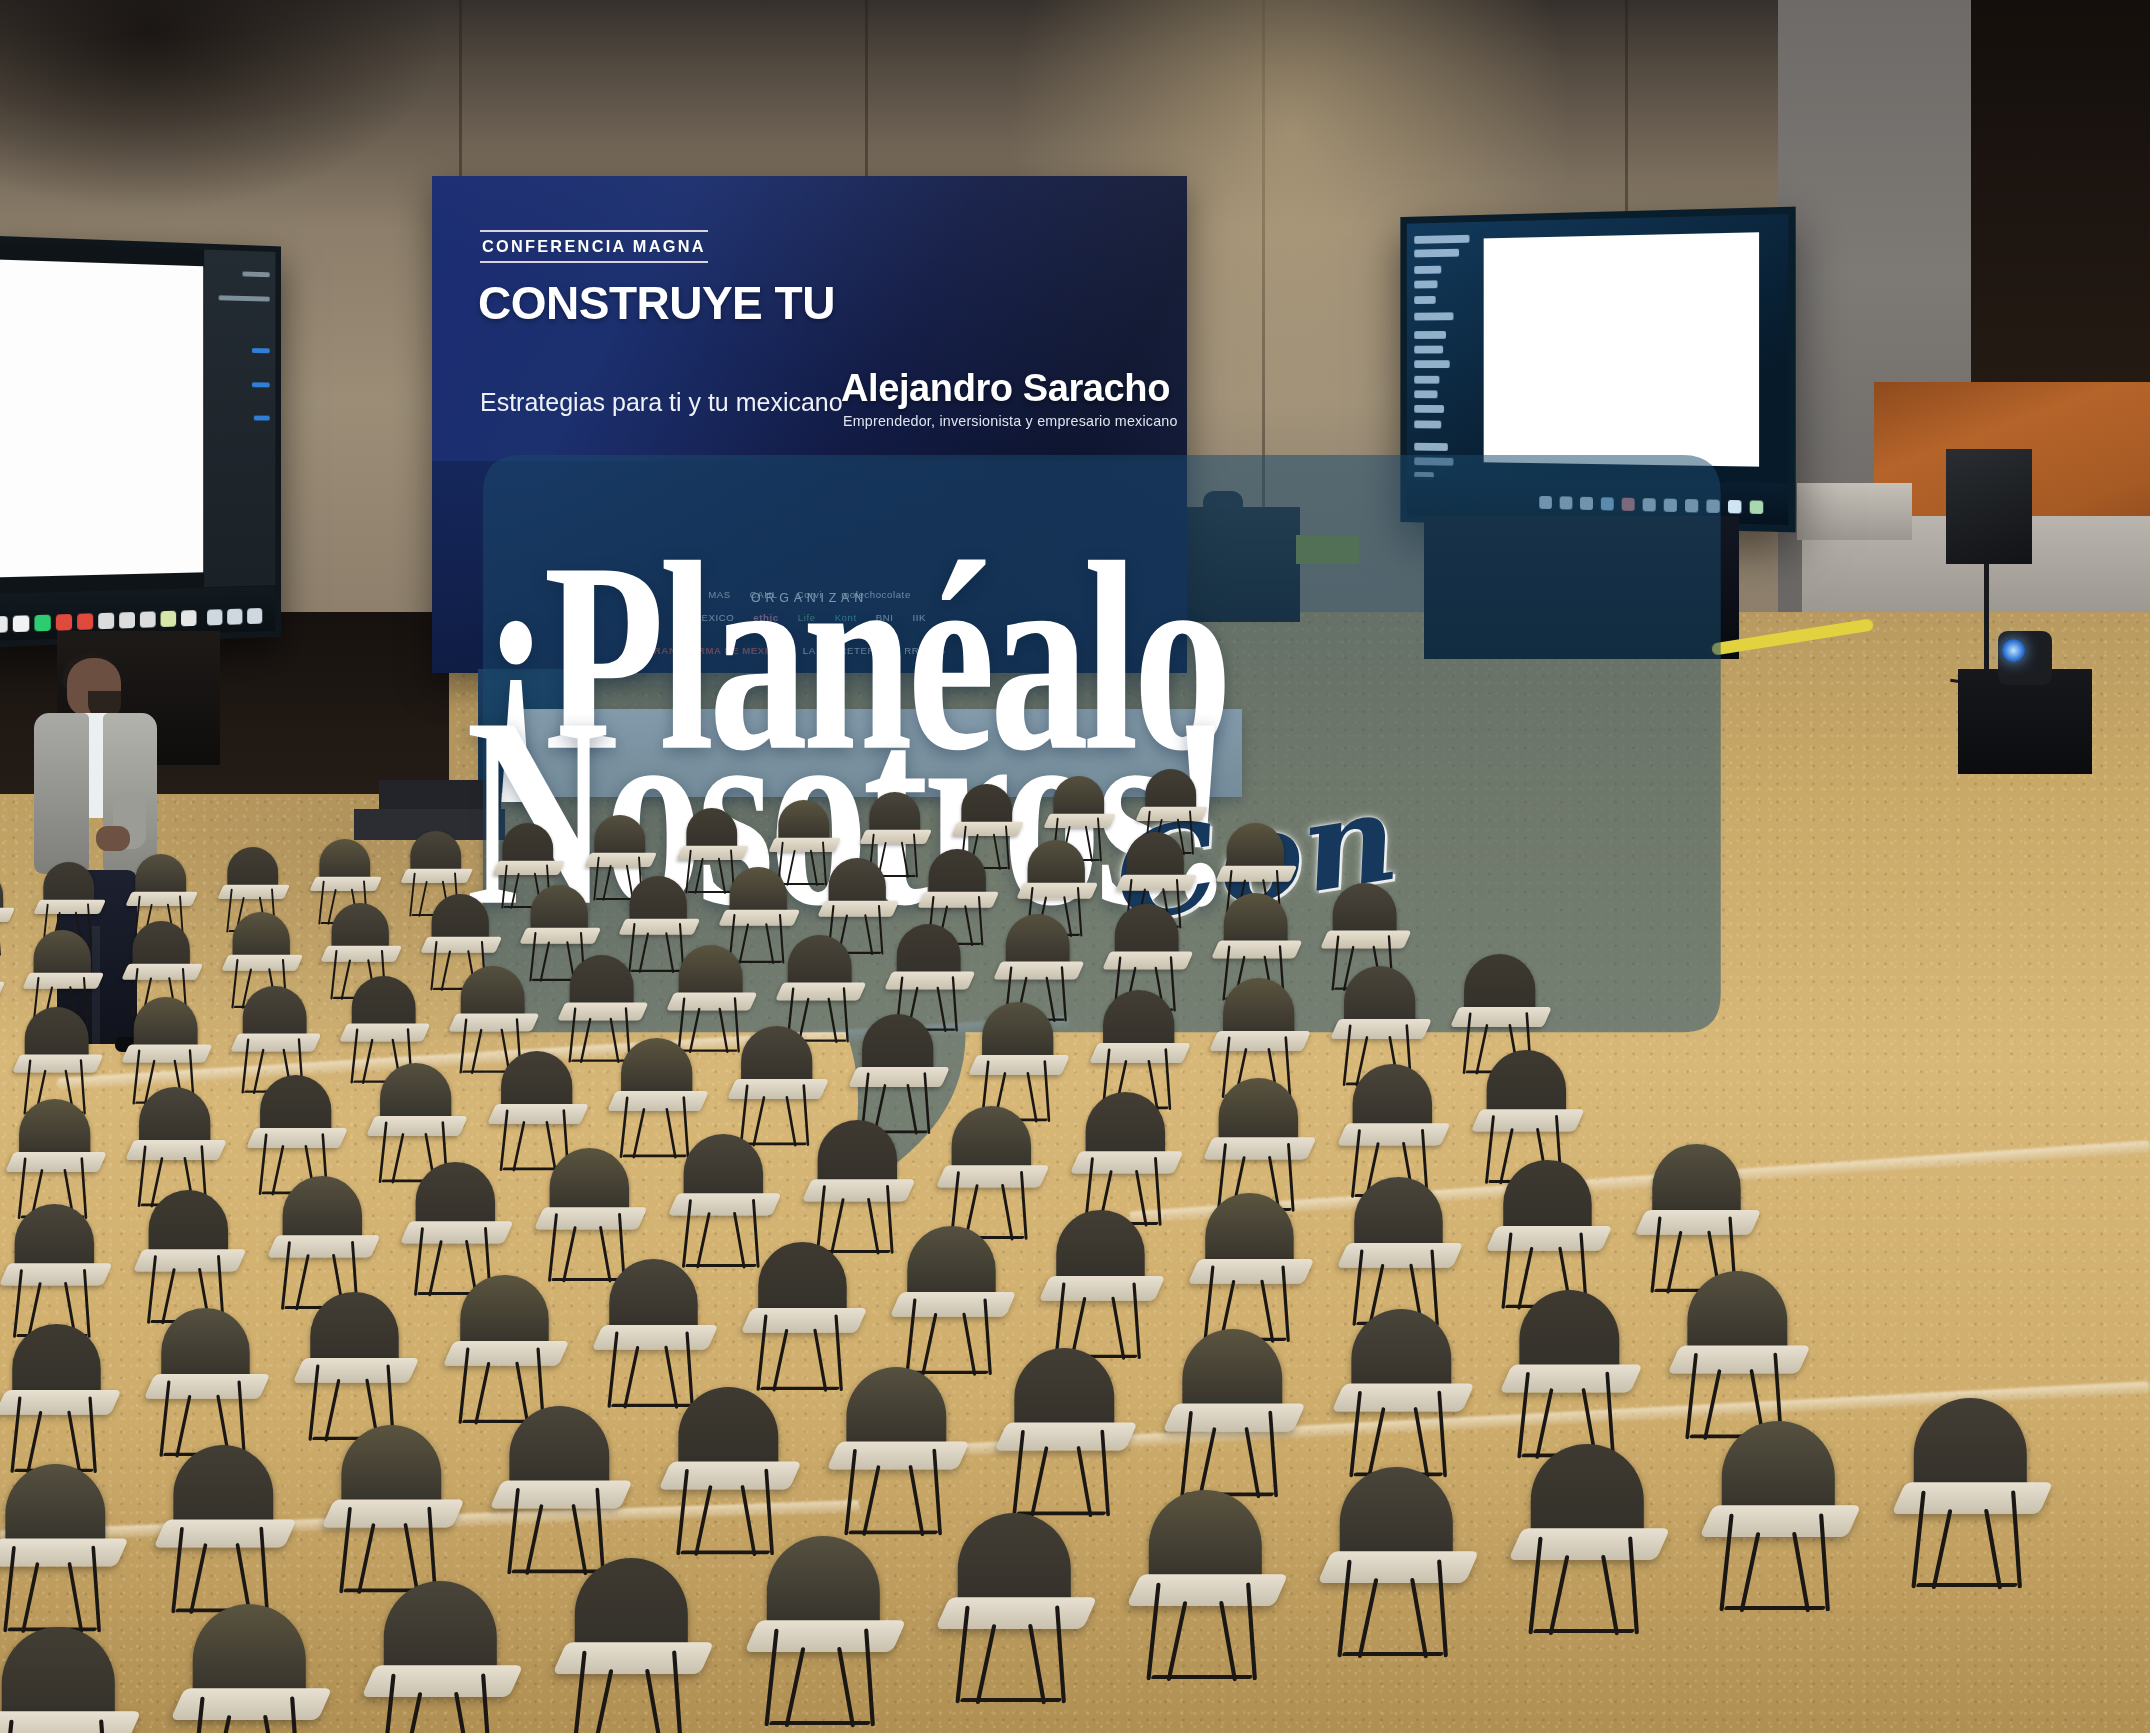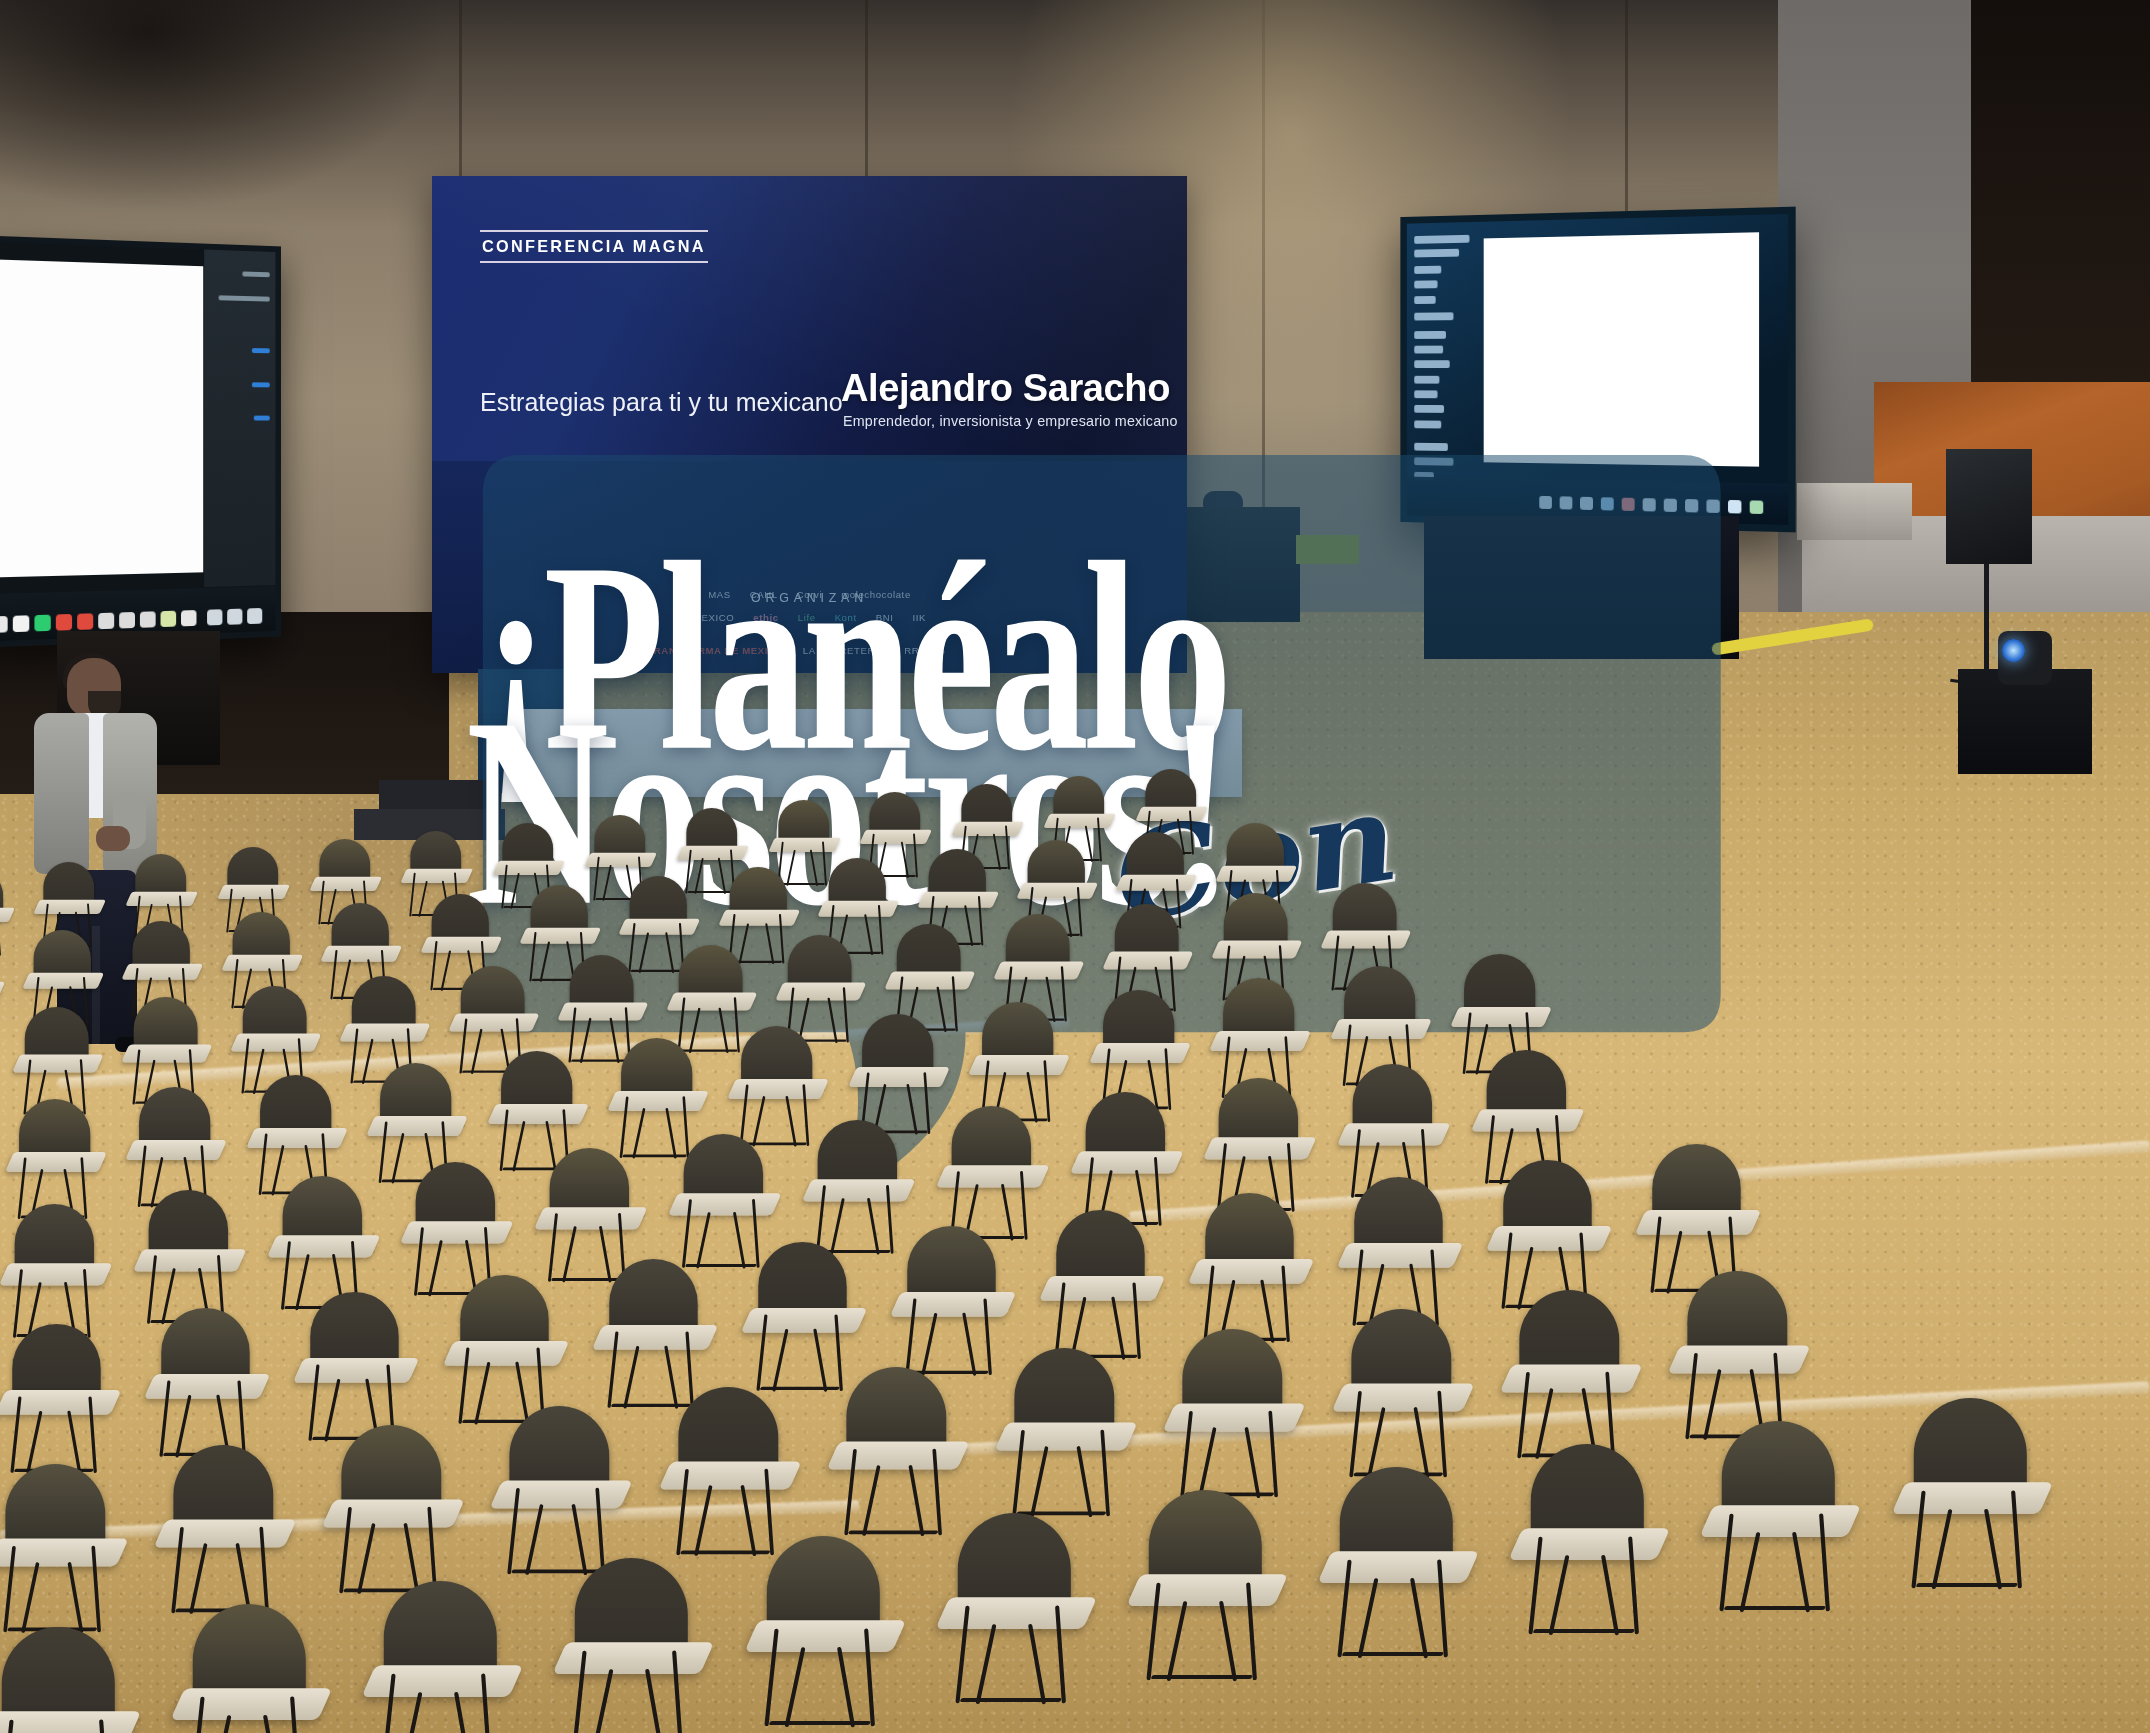--- a/index.html
+++ b/index.html
@@ -386,20 +386,21 @@
   <div class="light-box"></div>
   <div class="mover"></div>
   <div class="mover-lens"></div>
 
   <div class="backdrop">
     <div class="backdrop-sheen"></div>
 
     <div class="bd-eyebrow">CONFERENCIA MAGNA</div>
 
     <div class="bd-title">
+      <div>CONSTRUYE TU</div>
     </div>
 
     <div class="bd-sub">Estrategias para ti y tu mexicano</div>
 
     <div class="bd-name">Alejandro Saracho</div>
     <div class="bd-role">Emprendedor, inversionista y empresario mexicano</div>
 
     <div class="bd-lower">
 
 

